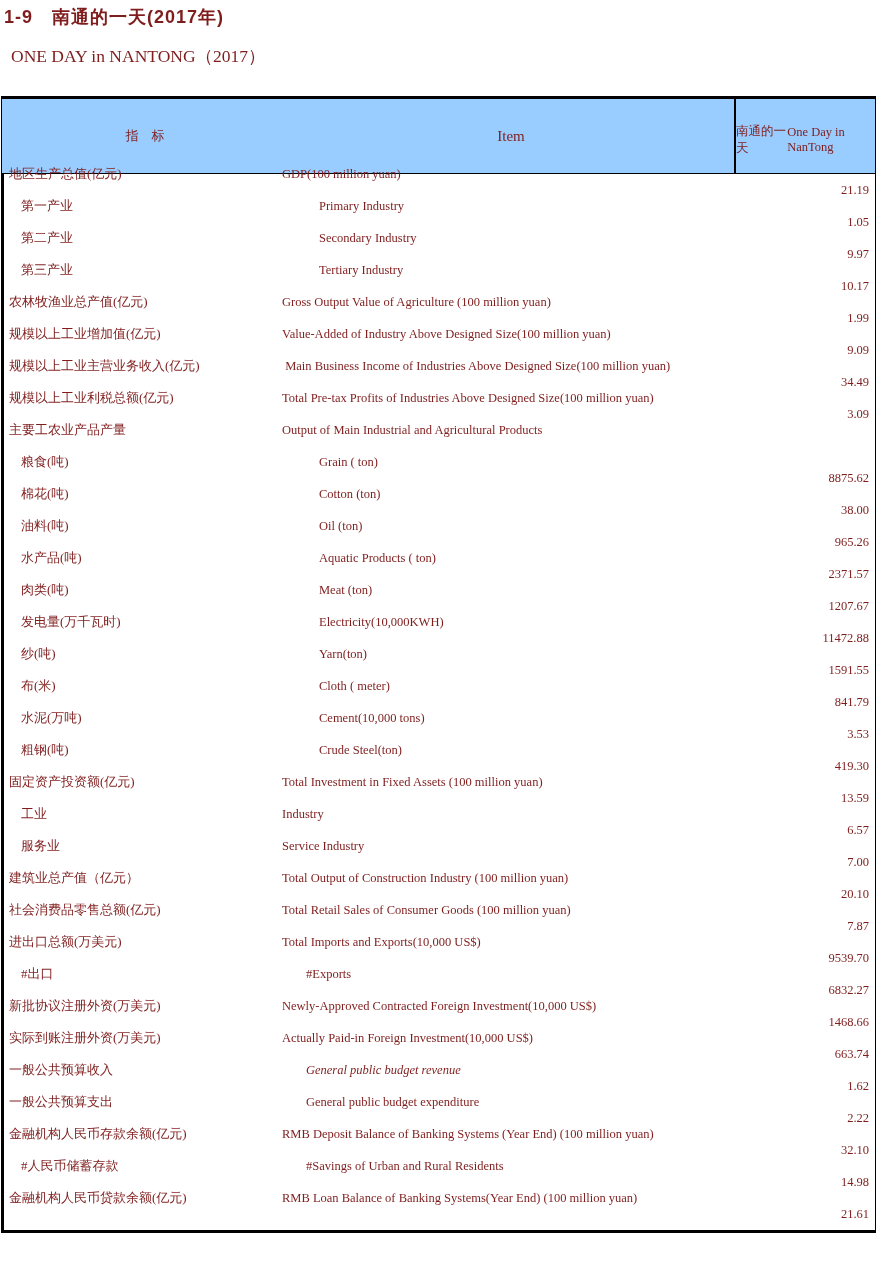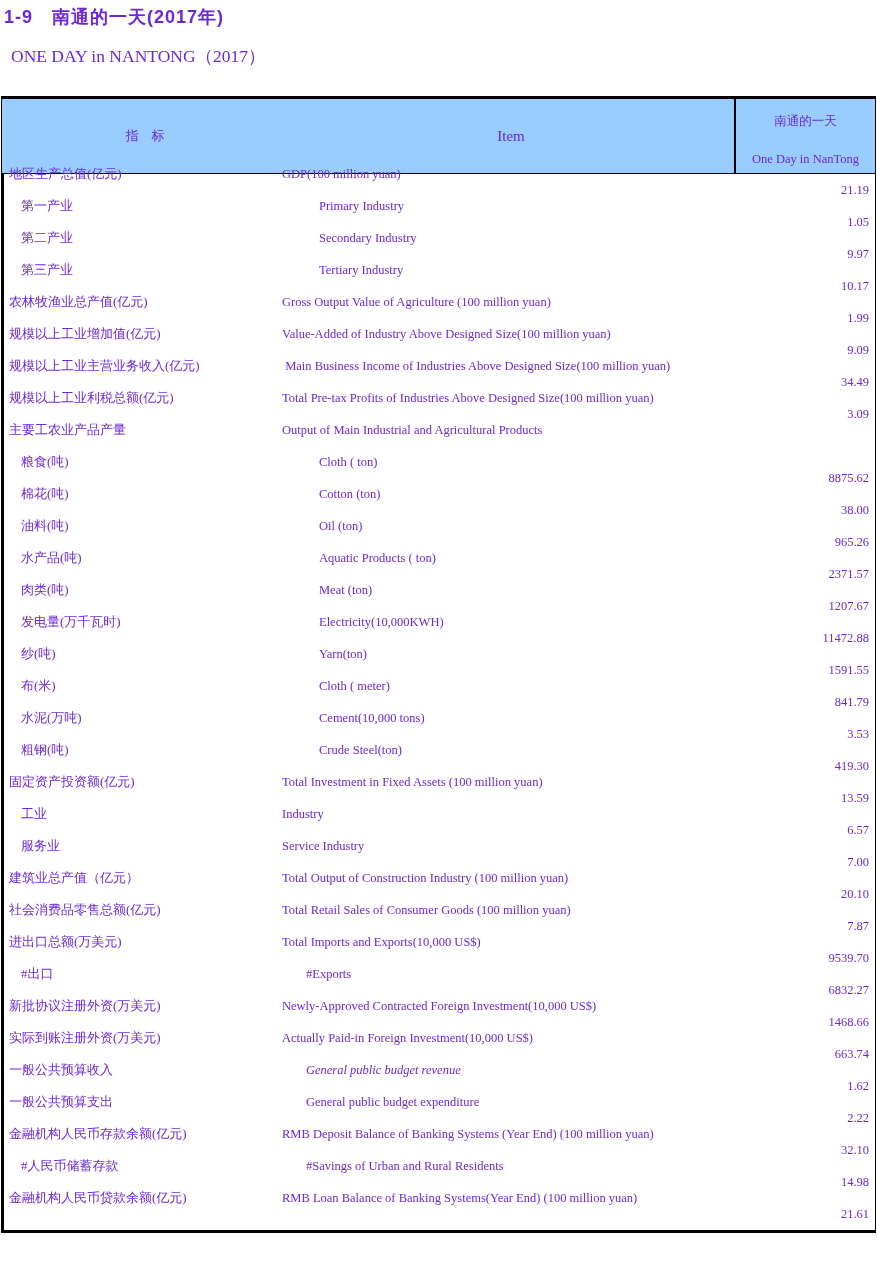--- a/index.html
+++ b/index.html
@@ -1,19 +1,19 @@
 <!DOCTYPE html>
 <html style="--header-bg: #99CCFF; --body-bg: #FFFF99; --value-bg: #FFFFFF; --border: #000000;"><head>
 <meta charset="utf-8">
 <style>
   html,body { margin:0; padding:0; background:#e8e8e8; }
   .page {
     position:relative; width:877px; height:1263px; margin:0 auto;
     background:#ffffff; overflow:hidden;
-    font-family:"Liberation Serif","DejaVu Serif",serif; color:#6d28d9;
+    font-family:"Liberation Serif","DejaVu Serif",serif; color:#7f1d1d;
   }
   .title-cn {
     position:absolute; left:4px; top:5px; margin:0;
     font-family:"Liberation Sans","DejaVu Sans",sans-serif;
     font-size:18px; font-weight:bold; letter-spacing:1px; white-space:pre;
   }
   .title-en {
     position:absolute; left:3px; top:36px; margin:8px;
     font-size:17.5px; font-weight:normal; white-space:pre;
   }
@@ -33,21 +33,21 @@
     display:flex; align-items:center; justify-content:center;
     font-size:13px; white-space:pre;
   }
   .th-item {
     position:absolute; left:286px; right:0; top:0; height:100%;
     display:flex; align-items:center; justify-content:center;
     font-size:15px;
   }
   .thead-value {
     flex:1; border-left:2px solid var(--border,#000); box-sizing:border-box;
-    display:flex; flex-direction:column; justify-content:space-between;
+    display:flex; flex-direction:row; justify-content:space-between;
     align-items:center; padding:14px 0 6px 0; font-size:12.5px;
   }
   
   .row { display:flex; height:32px;flex-direction:column; }
   .row-left {
     position:relative; width:732px; flex:none;
     background:var(--body-bg,#FFFF99);
   }
   .cn {
     position:absolute; left:7px; top:50%; transform:translateY(-50%);
@@ -155,21 +155,21 @@
     <div class="row-left">
       <span class="cn ci0">主要工农业产品产量</span>
       <span class="en ei0">Output of Main Industrial and Agricultural Products</span>
     </div>
     <div class="row-value"></div>
   </div>
 
   <div class="row">
     <div class="row-left">
       <span class="cn ci1">粮食(吨)</span>
-      <span class="en ei2">Cloth ( ton)</span>
+      <span class="en ei2">Grain ( ton)</span>
     </div>
     <div class="row-value">8875.62</div>
   </div>
 
   <div class="row">
     <div class="row-left">
       <span class="cn ci1">棉花(吨)</span>
       <span class="en ei2">Cotton (ton)</span>
     </div>
     <div class="row-value">38.00</div>

